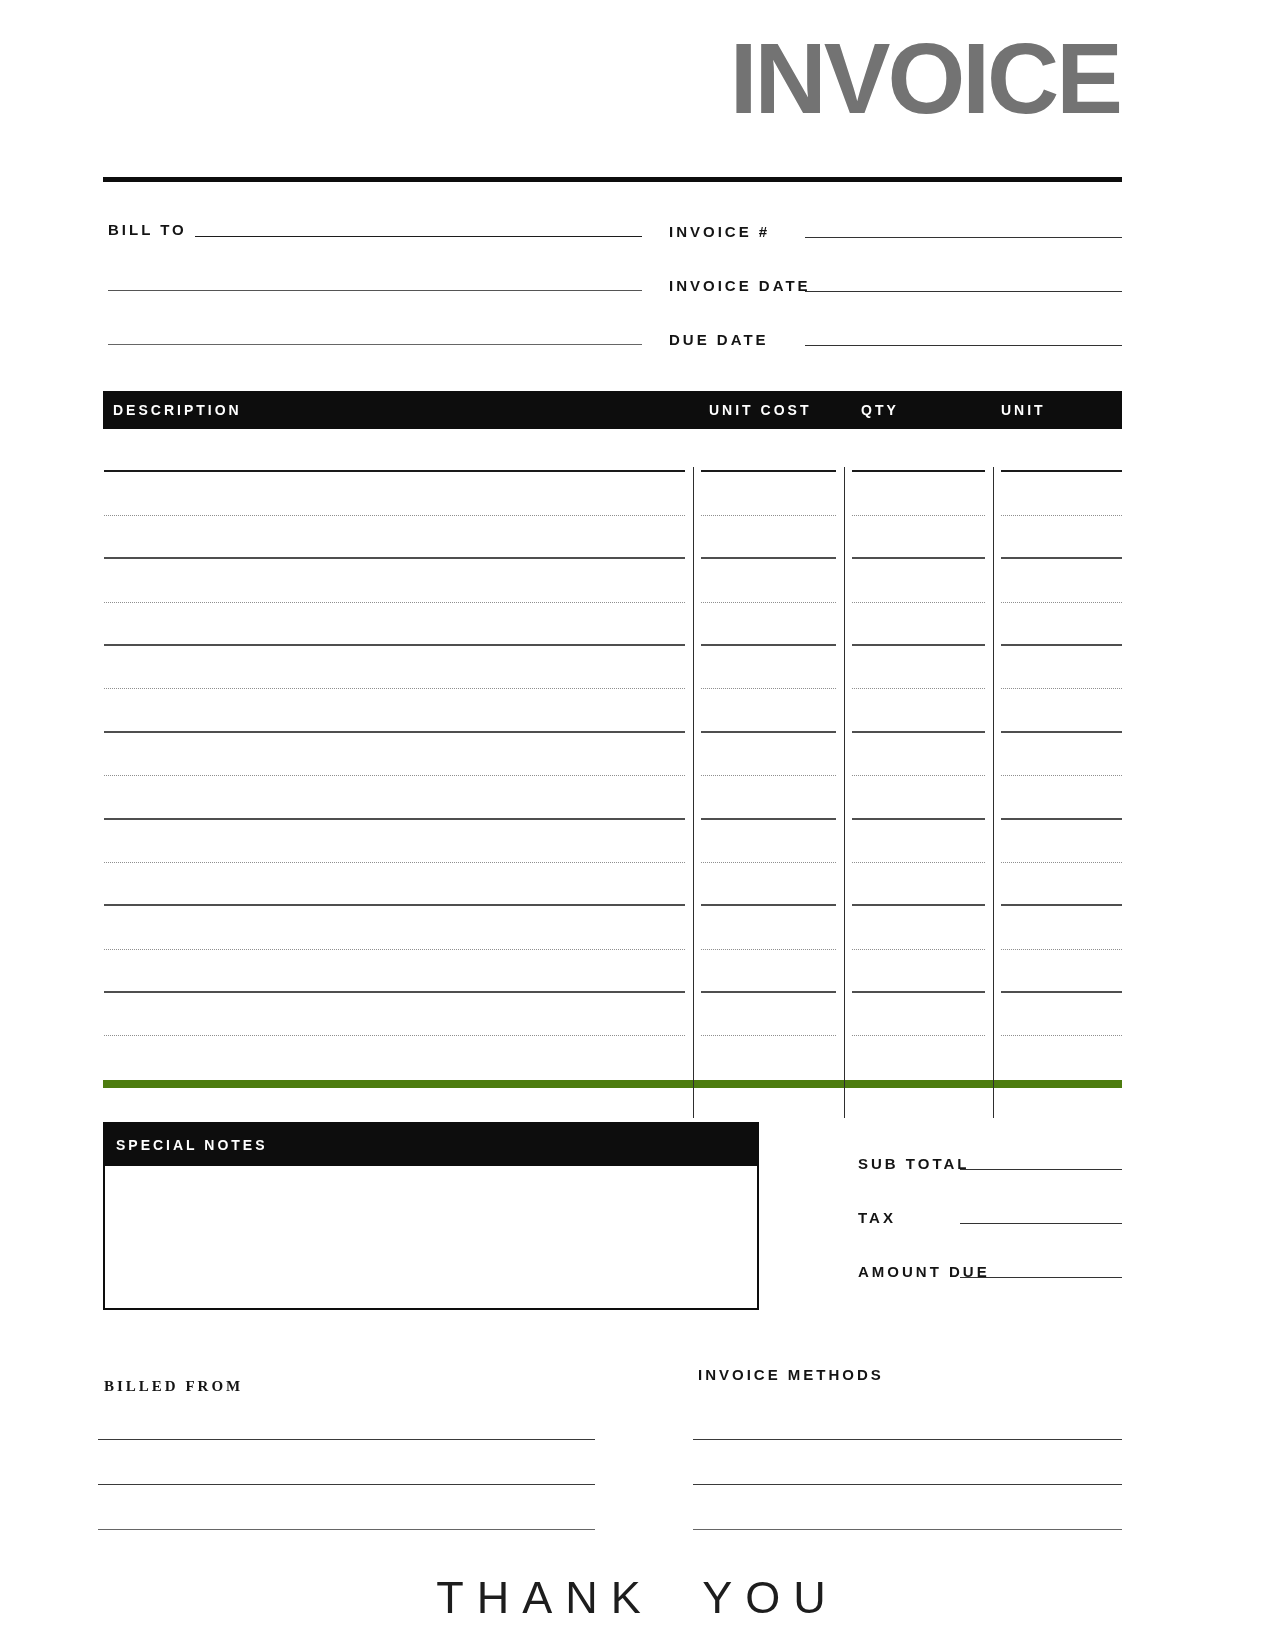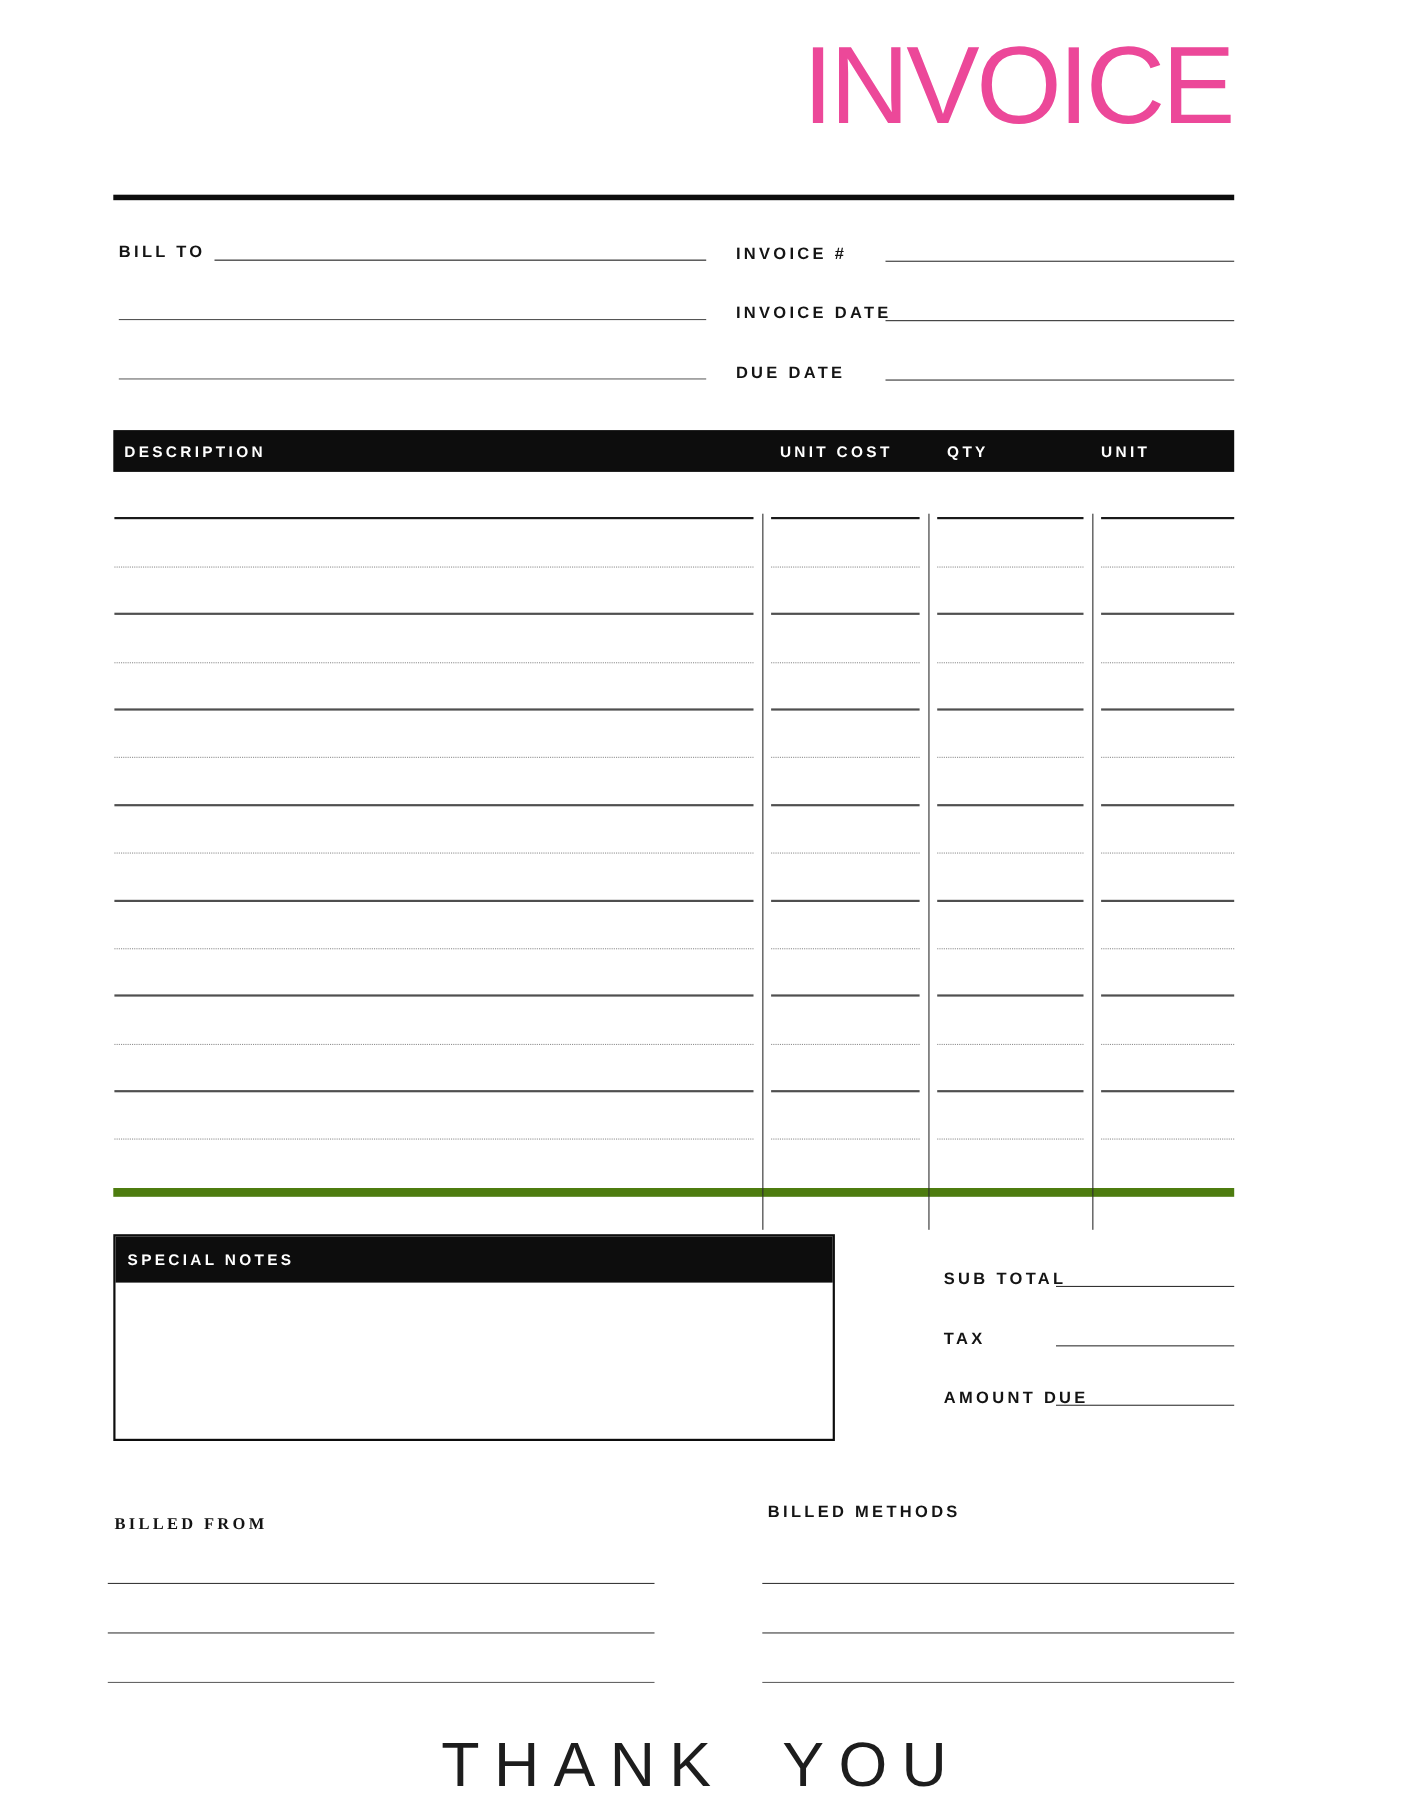--- a/index.html
+++ b/index.html
@@ -4,22 +4,22 @@
 <style>
   html,body { margin:0; padding:0; background:#e8e8e8; }
   .page {
     position:relative; width:1275px; height:1650px; margin:0 auto;
     background:#ffffff; font-family:"Liberation Sans", sans-serif; color:#111;
     overflow:hidden;
   }
   
   .title {
     position:absolute; top:26px; right:155px;
-    font-size:100px; font-weight:400; letter-spacing:-3px; line-height:1.05;
-    color:#ec4899;
+    font-size:100px; font-weight:700; letter-spacing:-3px; line-height:1.05;
+    color:#737373;
   }
   .header-rule { position:absolute; left:103px; top:177px; width:1019px; height:5px; background:#0d0d0d; }
 
   
   .lbl { font-size:15px; font-weight:700; letter-spacing:3px; color:#141414; white-space:nowrap; }
 
   
   .billto-label { position:absolute; left:108px; top:221px; }
   .fill-line { position:absolute; border-top:1.6px solid #333; height:0; }
   .l-billto-1 { left:195px; top:236px; width:447px; border-top-color:#1c1c1c; }
@@ -73,21 +73,21 @@
   .paymethods-label  { position:absolute; left:698px; top:1366px; }
   .line-group { position:absolute; top:1395px; }
   .line-group.left  { left:98px;  width:497px; }
   .line-group.right { left:693px; width:429px; }
   .write-line { height:44px; border-bottom:1.6px solid #3a3a3a; }
   .line-group .write-line:last-child { border-bottom-color:#666; }
 
   
   .thankyou {
     position:absolute; left:0; top:1572px; width:100%; text-align:center;
-    font-size:57px; font-weight:300; letter-spacing:13px; word-spacing:24px; color:#1d1d1d;
+    font-size:45px; font-weight:300; letter-spacing:13px; word-spacing:24px; color:#1d1d1d;
   }
 </style>
 </head>
 <body>
 
 <div class="page">
 
   <div class="title">INVOICE</div>
   <div class="header-rule"></div>
 
@@ -229,21 +229,21 @@
         <span class="lbl f-lbl">TAX</span>
         <div class="f-line"></div>
       </div>
       <div class="meta-field">
         <span class="lbl f-lbl">AMOUNT DUE</span>
         <div class="f-line"></div>
       </div>
     </div>
 
   <div class="lbl billedfrom-label">BILLED FROM</div>
-  <div class="lbl paymethods-label">BILLED METHODS</div>
+  <div class="lbl paymethods-label">INVOICE METHODS</div>
   <div class="line-group left">
       <div class="write-line"></div>
       <div class="write-line"></div>
       <div class="write-line"></div>
     </div>
   <div class="line-group right">
       <div class="write-line"></div>
       <div class="write-line"></div>
       <div class="write-line"></div>
     </div>

